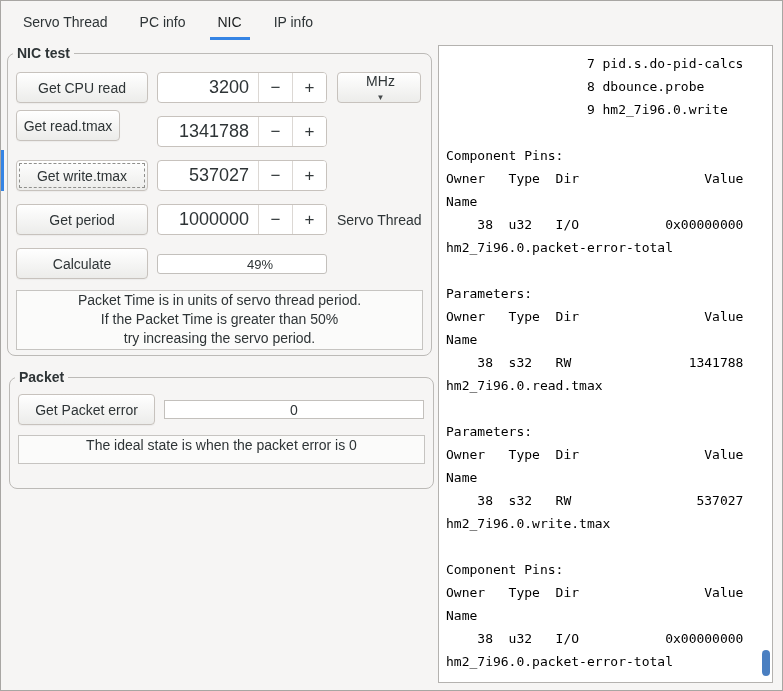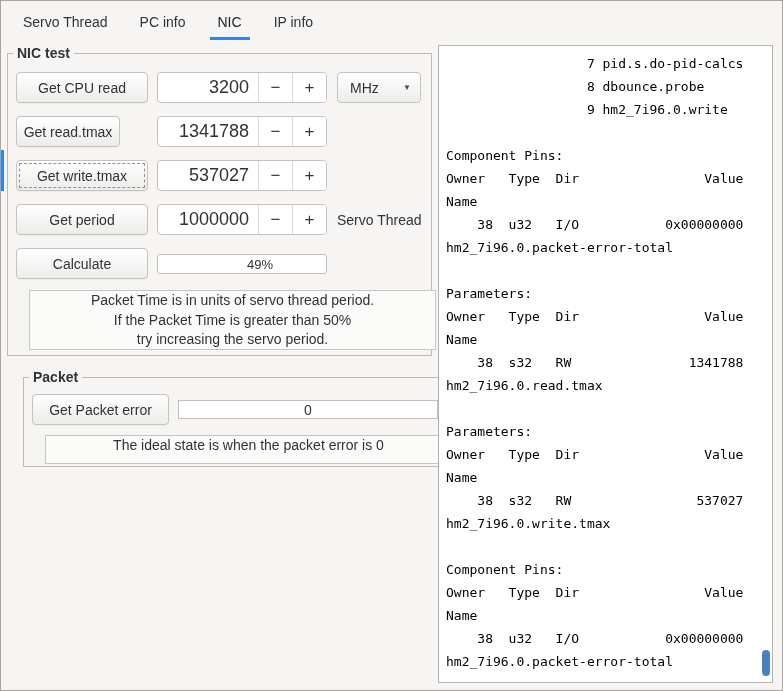--- a/index.html
+++ b/index.html
@@ -11,21 +11,21 @@
     background:#f6f5f4; border:1px solid #a8a6a3; overflow:hidden;
   }
 
   
   .tabbar { position:absolute; top:0; left:0; right:0; height:42px; display:flex; align-items:stretch; padding-left:6px; }
   .tab { position:relative; display:flex; align-items:center; padding:0 16px; font-size:14px; color:#2e3436; cursor:default; }
   .tab.active { color:#1a1d1e; }
   .tab.active::after { content:""; position:absolute; left:8px; right:8px; bottom:3px; height:3px; background:#3584e4; }
 
   
-  .frame { position:absolute; border:1px solid #bcbab7; border-radius:0; }
+  .frame { position:absolute; border:1px solid #bcbab7; border-radius:8px; }
   .frame-label { position:absolute; top:-9px; left:5px; background:#f6f5f4; padding:0 4px; font-weight:bold; font-size:14px; color:#2e3436; white-space:nowrap; }
 
   
   .btn {
     position:absolute; height:31px;
     background:linear-gradient(to bottom,#ffffff,#ececea);
     border:1px solid #c7c2bd; border-radius:4px;
     font-family:"Liberation Sans", sans-serif; font-size:14px; color:#2e3436;
     display:flex; align-items:center; justify-content:center;
     box-shadow:0 1px 1px rgba(0,0,0,0.04);
@@ -45,21 +45,21 @@
     background:linear-gradient(to bottom,#ffffff,#ececea);
     border:1px solid #c7c2bd; border-radius:4px;
     display:flex; align-items:center; justify-content:space-between;
     padding:0 9px 0 12px; font-size:14px; color:#2e3436;
   }
   .combo .arrow { font-size:8px; color:#45494b; }
 
   
   .progress { position:absolute; height:20px; background:#ffffff; border:1px solid #c3c0bc; border-radius:3px; display:flex; align-items:center; justify-content:center; font-size:13px; color:#2e3436;padding-left:36px; }
   .entry { position:absolute; background:#ffffff; border:1px solid #c3c0bc; display:flex; align-items:center; justify-content:center; font-size:14px; color:#2e3436; }
-  .notebox { position:absolute; background:#fbfbfa; border:1px solid #c6c4c1; display:flex; flex-direction:column; align-items:center; justify-content:space-between; font-size:14px; color:#2e3436; text-align:center; line-height:19px;margin-left:13px; }
+  .notebox { position:absolute; background:#fbfbfa; border:1px solid #c6c4c1; display:flex; flex-direction:column; align-items:center; justify-content:flex-start; font-size:14px; color:#2e3436; text-align:center; line-height:19px; }
   .inline-label { position:absolute; font-size:14px; color:#2e3436; display:flex; align-items:center; height:31px; }
 
   
   .output { position:absolute; left:437px; top:44px; width:335px; height:638px; background:#ffffff; border:1px solid #b4b2af; overflow:hidden; }
   .output pre { font-family:"DejaVu Sans Mono", monospace; font-size:13px; line-height:23px; color:#000000; white-space:pre; padding:6px 0 0 7px; }
   .vthumb { position:absolute; right:2px; bottom:6px; width:8px; height:26px; background:#4a7fc1; border-radius:4px; }
   .edge-strip { position:absolute; left:0; top:149px; width:3px; height:41px; background:#3584e4; }
 </style>
 </head>
 <body>
@@ -87,26 +87,26 @@
     <button class="btn" style="left:8px; top:18px; width:132px;">Get CPU read</button>
     <div class="spin" style="left:149px; top:18px;">
       <div class="val">3200</div>
       <div class="sbtn">
           <span>−</span>
         </div>
       <div class="sbtn">
           <span>+</span>
         </div>
     </div>
-    <div class="combo" style="left:329px; top:18px;">
+    <div class="combo" style="left:329px; top:18px;flex-direction:column;">
       <span>MHz</span>
       <span class="arrow">▼</span>
     </div>
 
-    <button class="btn" style="left:8px; top:62px; width:104px;">Get read.tmax</button>
+    <button class="btn" style="left:8px; top:56px; width:104px;">Get read.tmax</button>
     <div class="spin" style="left:149px; top:62px;">
       <div class="val">1341788</div>
       <div class="sbtn">
           <span>−</span>
         </div>
       <div class="sbtn">
           <span>+</span>
         </div>
     </div>
 
@@ -138,21 +138,21 @@
       <span>49%</span>
     </div>
 
     <div class="notebox" style="left:8px; top:236px; width:407px; height:60px;">
       <div>Packet Time is in units of servo thread period.</div>
       <div>If the Packet Time is greater than 50%</div>
       <div>try increasing the servo period.</div>
     </div>
   </div>
 
-  <div class="frame" style="left:22px; top:376px; width:425px; height:90px;">
+  <div class="frame" style="left:8px; top:376px; width:425px; height:112px;">
     <span class="frame-label">Packet</span>
 
     <button class="btn" style="left:8px; top:16px; width:137px;">Get Packet error</button>
     <div class="entry" style="left:154px; top:22px; width:260px; height:19px;">0</div>
 
     <div class="notebox" style="left:8px; top:57px; width:407px; height:29px;">
       <div>The ideal state is when the packet error is 0</div>
     </div>
   </div>
 

